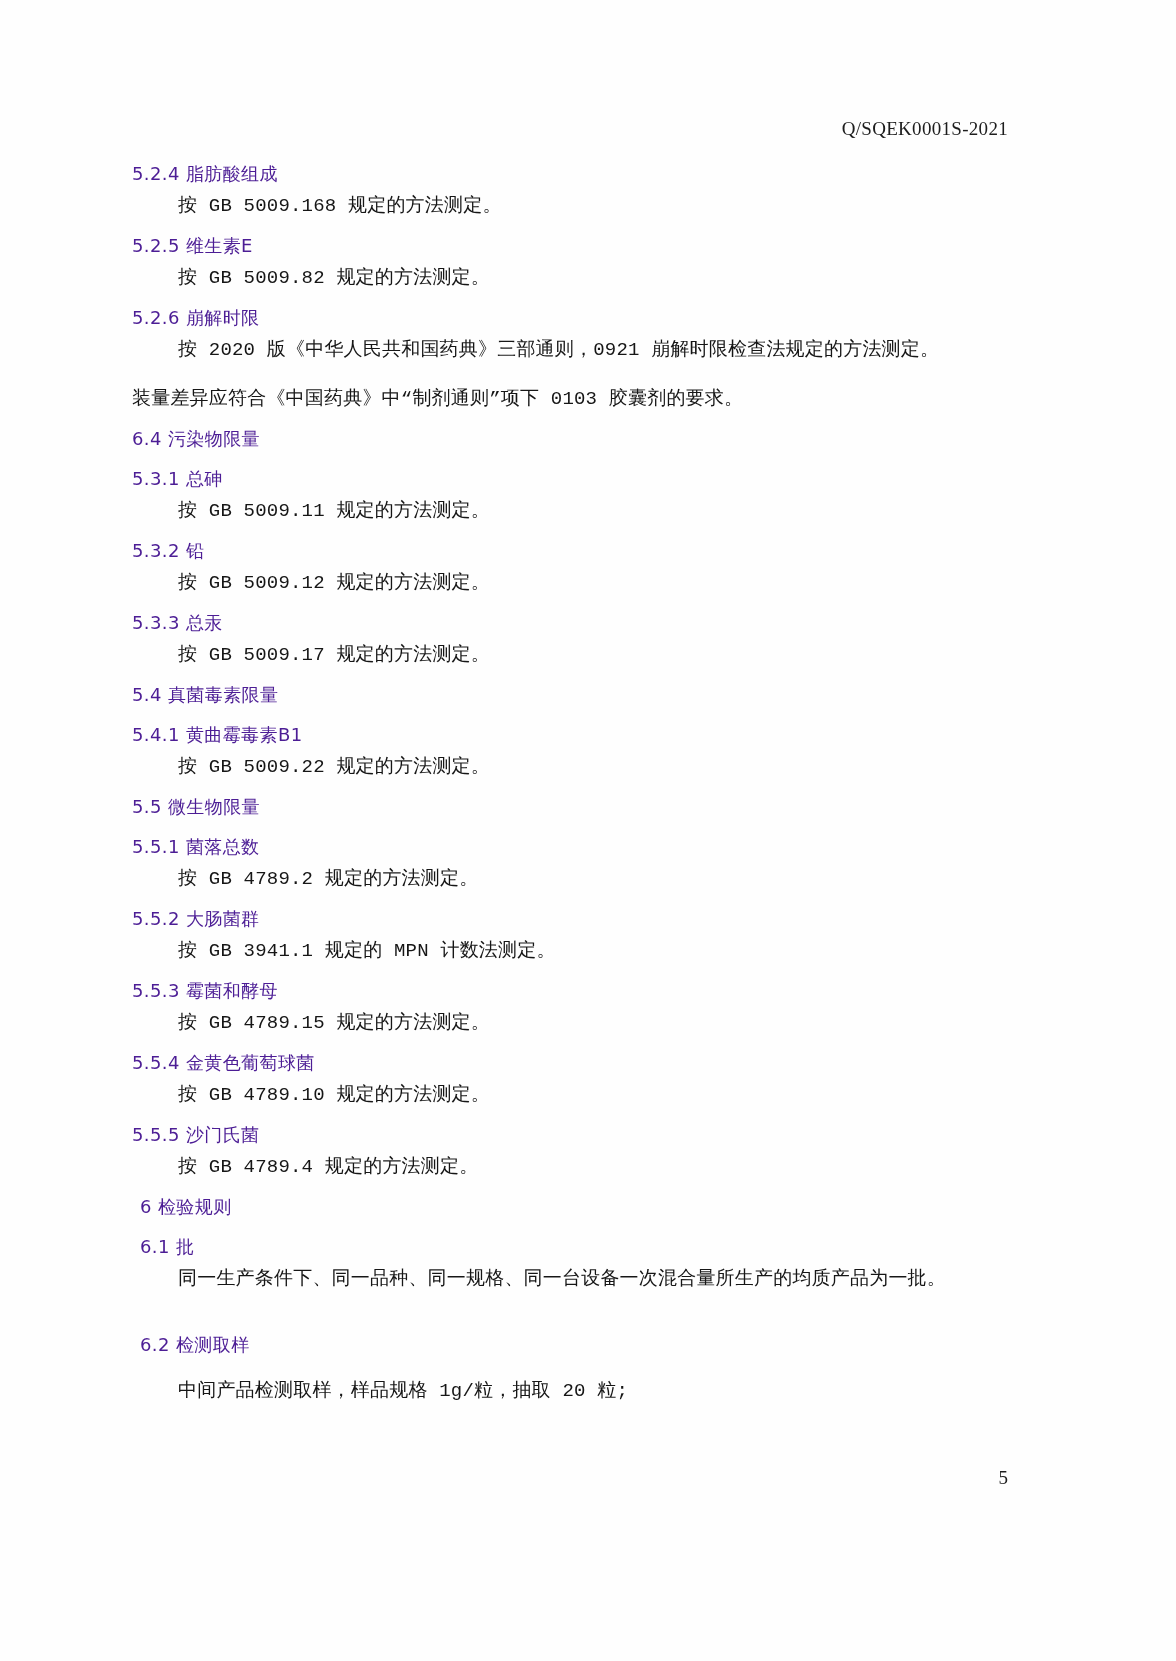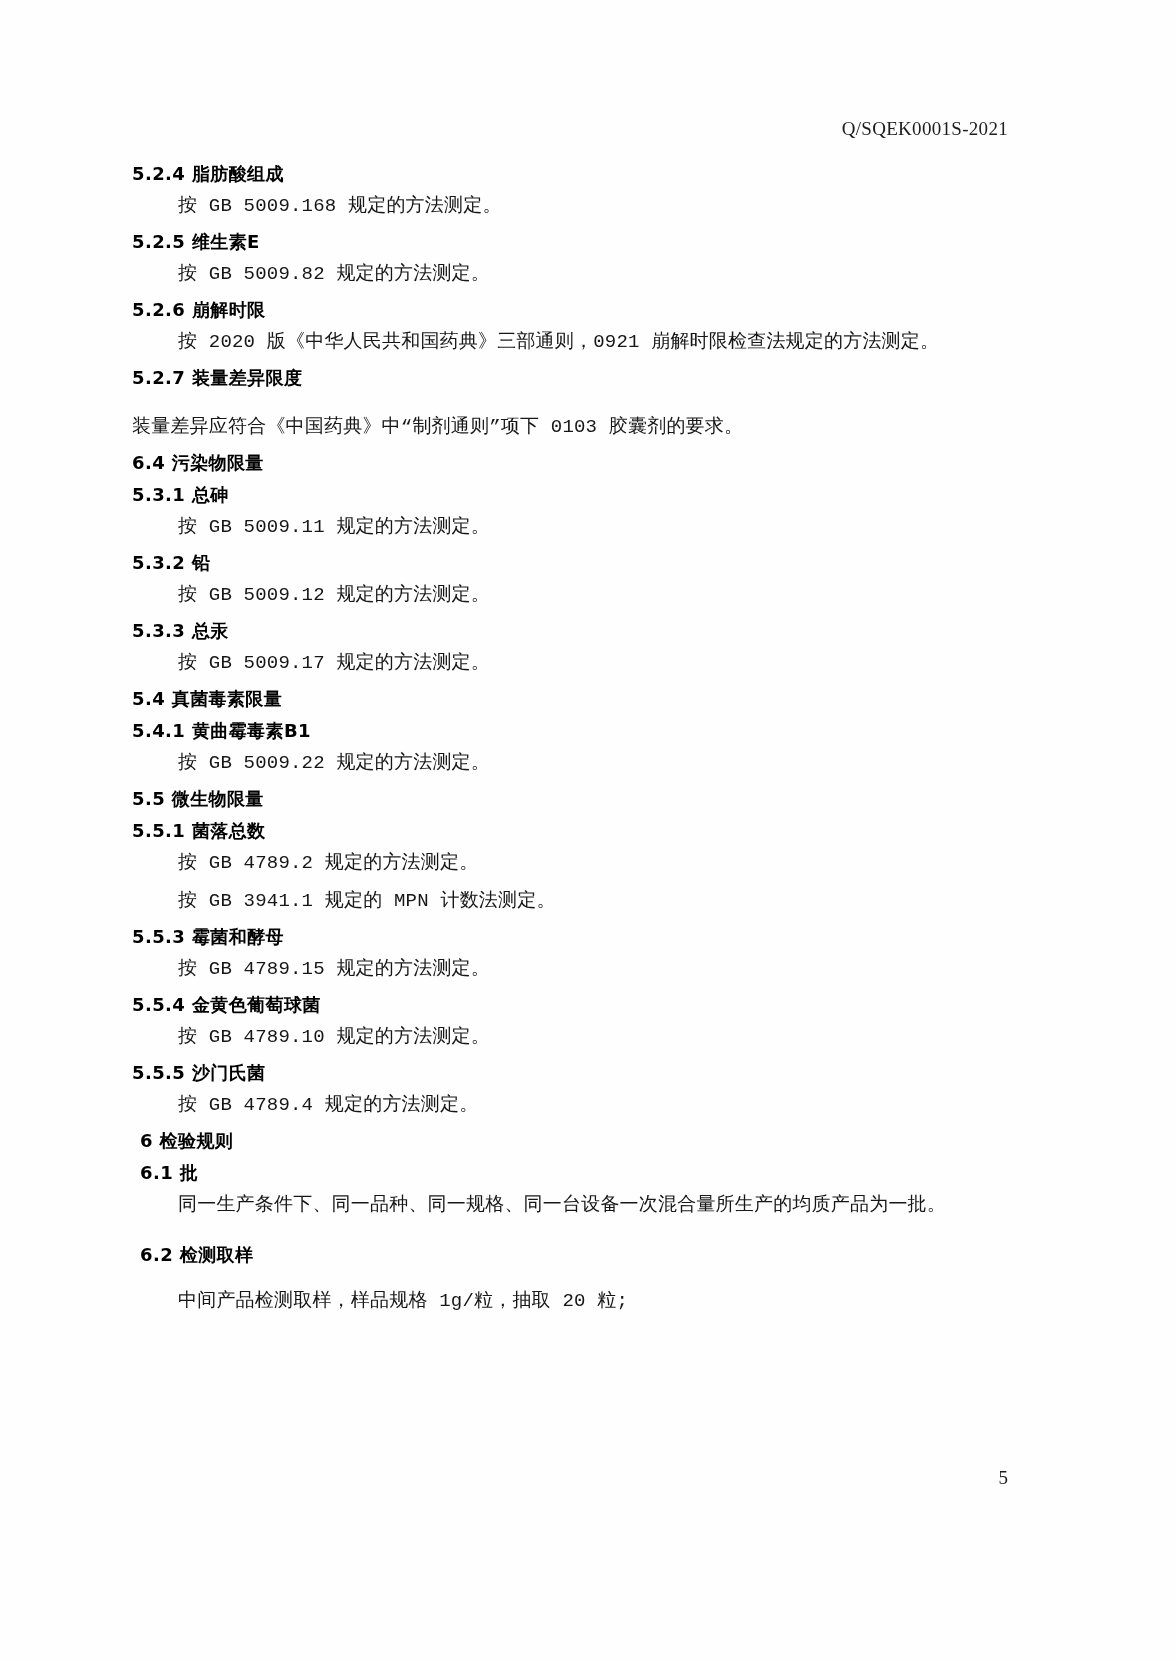--- a/index.html
+++ b/index.html
@@ -27,23 +27,23 @@
     font-family: "Liberation Serif", serif;
     font-size: 19px;
     letter-spacing: 0.3px;
     color: #1d1d1d;
     margin-bottom: 22px;
     padding-right: 4px;
   }
   .heading {
     font-family: "DejaVu Sans", sans-serif;
     font-size: 18px;
-    font-weight: 700;
-    color: #000000;
-    margin: 0 0 6px 0;
+    font-weight: 400;
+    color: #4c1d95;
+    margin: 16px 0 6px 0;
     letter-spacing: 0.4px;
   }
   .body-line {
     font-family: Liberation Mono, monospace;
     font-size: 19px;
     color: #161616;
     margin: 0 0 6px 0;
     letter-spacing: 0.2px;
   }
   .indent-1 { padding-left: 46px; }
@@ -79,21 +79,20 @@
       <div class="heading">5.2.5 维生素E</div>
       <div class="body-line indent-1">按 GB 5009.82 规定的方法测定。</div>
     </div>
 
     <div class="block">
       <div class="heading">5.2.6 崩解时限</div>
       <div class="body-line indent-1">按 2020 版《中华人民共和国药典》三部通则，0921 崩解时限检查法规定的方法测定。</div>
     </div>
 
     <div class="block">
-      <div class="heading">5.2.7 装量差异限度</div>
       <div class="body-line indent-0">装量差异应符合《中国药典》中“制剂通则”项下 0103 胶囊剂的要求。</div>
     </div>
 
     <div class="block-tight">
       <div class="heading">6.4 污染物限量</div>
     </div>
 
     <div class="block">
       <div class="heading">5.3.1 总砷</div>
       <div class="body-line indent-1">按 GB 5009.11 规定的方法测定。</div>
@@ -121,20 +120,21 @@
     <div class="block-tight">
       <div class="heading">5.5 微生物限量</div>
     </div>
 
     <div class="block">
       <div class="heading">5.5.1 菌落总数</div>
       <div class="body-line indent-1">按 GB 4789.2 规定的方法测定。</div>
     </div>
 
     <div class="block">
+      <div class="heading">5.5.2 大肠菌群</div>
       <div class="body-line indent-1">按 GB 3941.1 规定的 MPN 计数法测定。</div>
     </div>
 
     <div class="block">
       <div class="heading">5.5.3 霉菌和酵母</div>
       <div class="body-line indent-1">按 GB 4789.15 规定的方法测定。</div>
     </div>
 
     <div class="block">
       <div class="heading">5.5.4 金黄色葡萄球菌</div>

